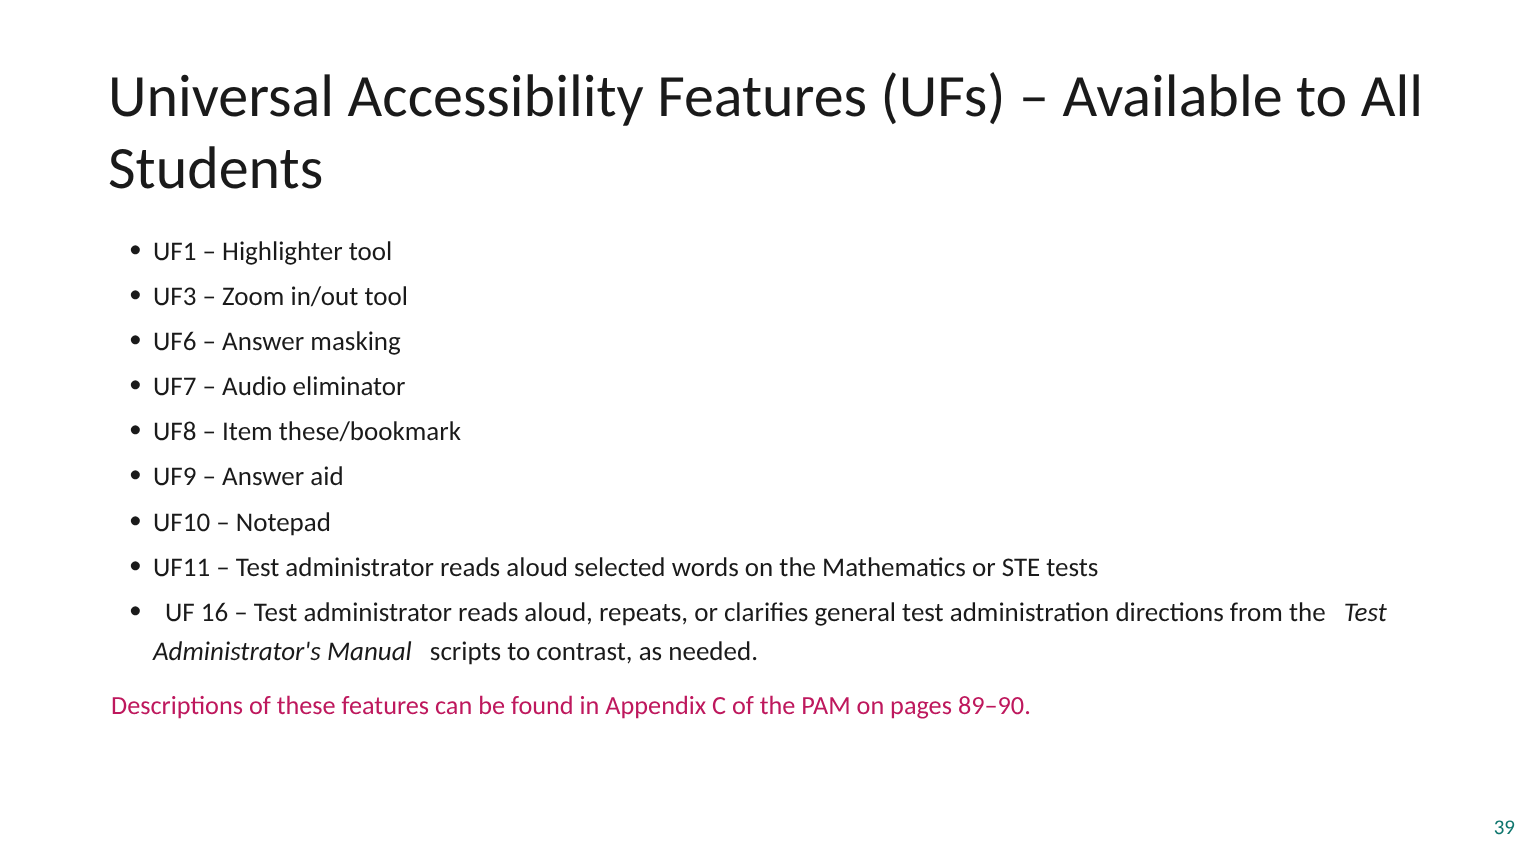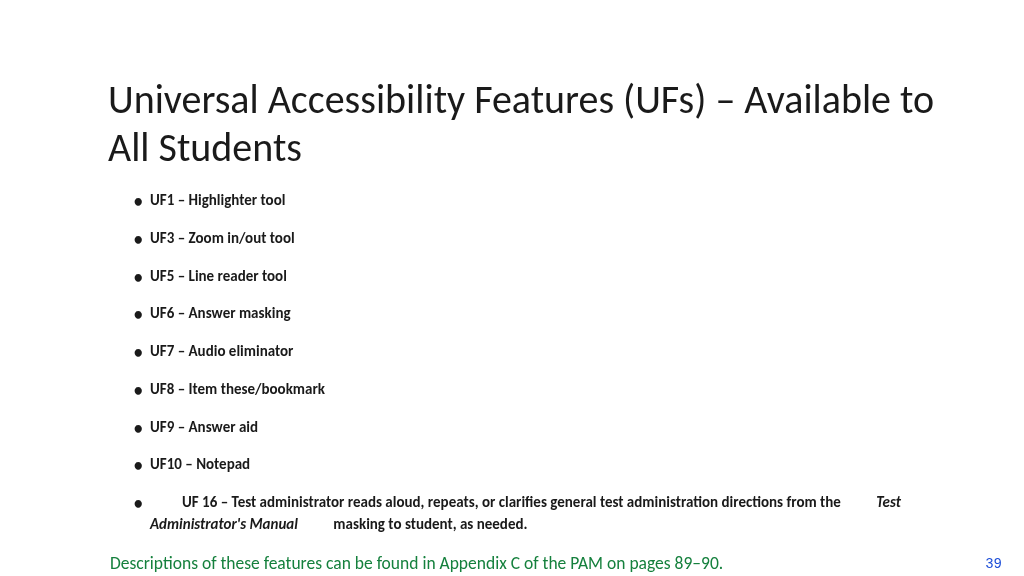--- a/index.html
+++ b/index.html
@@ -1,16 +1,16 @@
 <!DOCTYPE html>
 <html><head>
   <meta charset="utf-8">
   <style>
     * {
-      margin: 16px;
+      margin: 4px;
       padding: 0;
       box-sizing: border-box;
     }
     body {
       width: 1024px;
       height: 576px;
       background: #ffffff;
       font-family: Calibri, 'Segoe UI', Arial, sans-serif;
       position: relative;
       padding: 28px 60px 20px 60px;
@@ -22,66 +22,64 @@
       line-height: 1.2;
       margin-bottom: 18px;
     }
     .bullet-list {
       list-style: none;
       padding-left: 0;
     }
     .bullet-list li {
       position: relative;
       padding-left: 26px;
-      font-size: 15px;
+      font-size: 18px;
       color: #1a1a1a;
       line-height: 1.45;
       margin-bottom: 1px;
-      font-weight: bold;
     }
     .bullet-list li::before {
       content: "•";
       position: absolute;
       left: 10px;
       top: 0;
       font-size: 17px;
     }
     .uf13-italic {
       font-style: italic;
     }
     .uf13-wrap {
       display: inline;
     }
     .description {
       font-size: 17.5px;
-      color: #15803d;
+      color: #be185d;
       margin-top: 12px;
       padding-left: 2px;
     }
     .page-number {
       position: absolute;
       bottom: 20px;
-      right: 38px;
+      right: 18px;
       font-size: 14px;
-      color: #1d4ed8;
-      font-family: Liberation Mono, monospace;
+      color: #0f766e;
     }
   </style>
 </head>
 <body>
 
 <div class="title">Universal Accessibility Features (UFs) – Available to All Students</div>
 
 <ul class="bullet-list">
   <li>UF1 – Highlighter tool</li>
   <li>UF3 – Zoom in/out tool</li>
-  <li>UF5 – Line reader tool</li>
   <li>UF6 – Answer masking</li>
   <li>UF7 – Audio eliminator</li>
   <li>UF8 – Item these/bookmark</li>
   <li>UF9 – Answer aid</li>
   <li>UF10 – Notepad</li>
-  <li><span class="uf13-wrap"><span>UF 16 – Test administrator reads aloud, repeats, or clarifies general test administration directions from the </span><span class="uf13-italic">Test Administrator's Manual</span><span> masking to student, as needed.</span></span></li>
+  <li>UF11 – Test administrator reads aloud selected words on the Mathematics or STE tests</li>
+  <li><span class="uf13-wrap"><span>UF 16 – Test administrator reads aloud, repeats, or clarifies general test administration directions from the </span><span class="uf13-italic">Test Administrator's Manual</span><span> scripts to contrast, as needed.</span></span></li>
 </ul>
 
 <div class="description">Descriptions of these features can be found in Appendix C of the PAM on pages 89–90.</div>
 
 <div class="page-number">39</div>
 
 </body></html>

